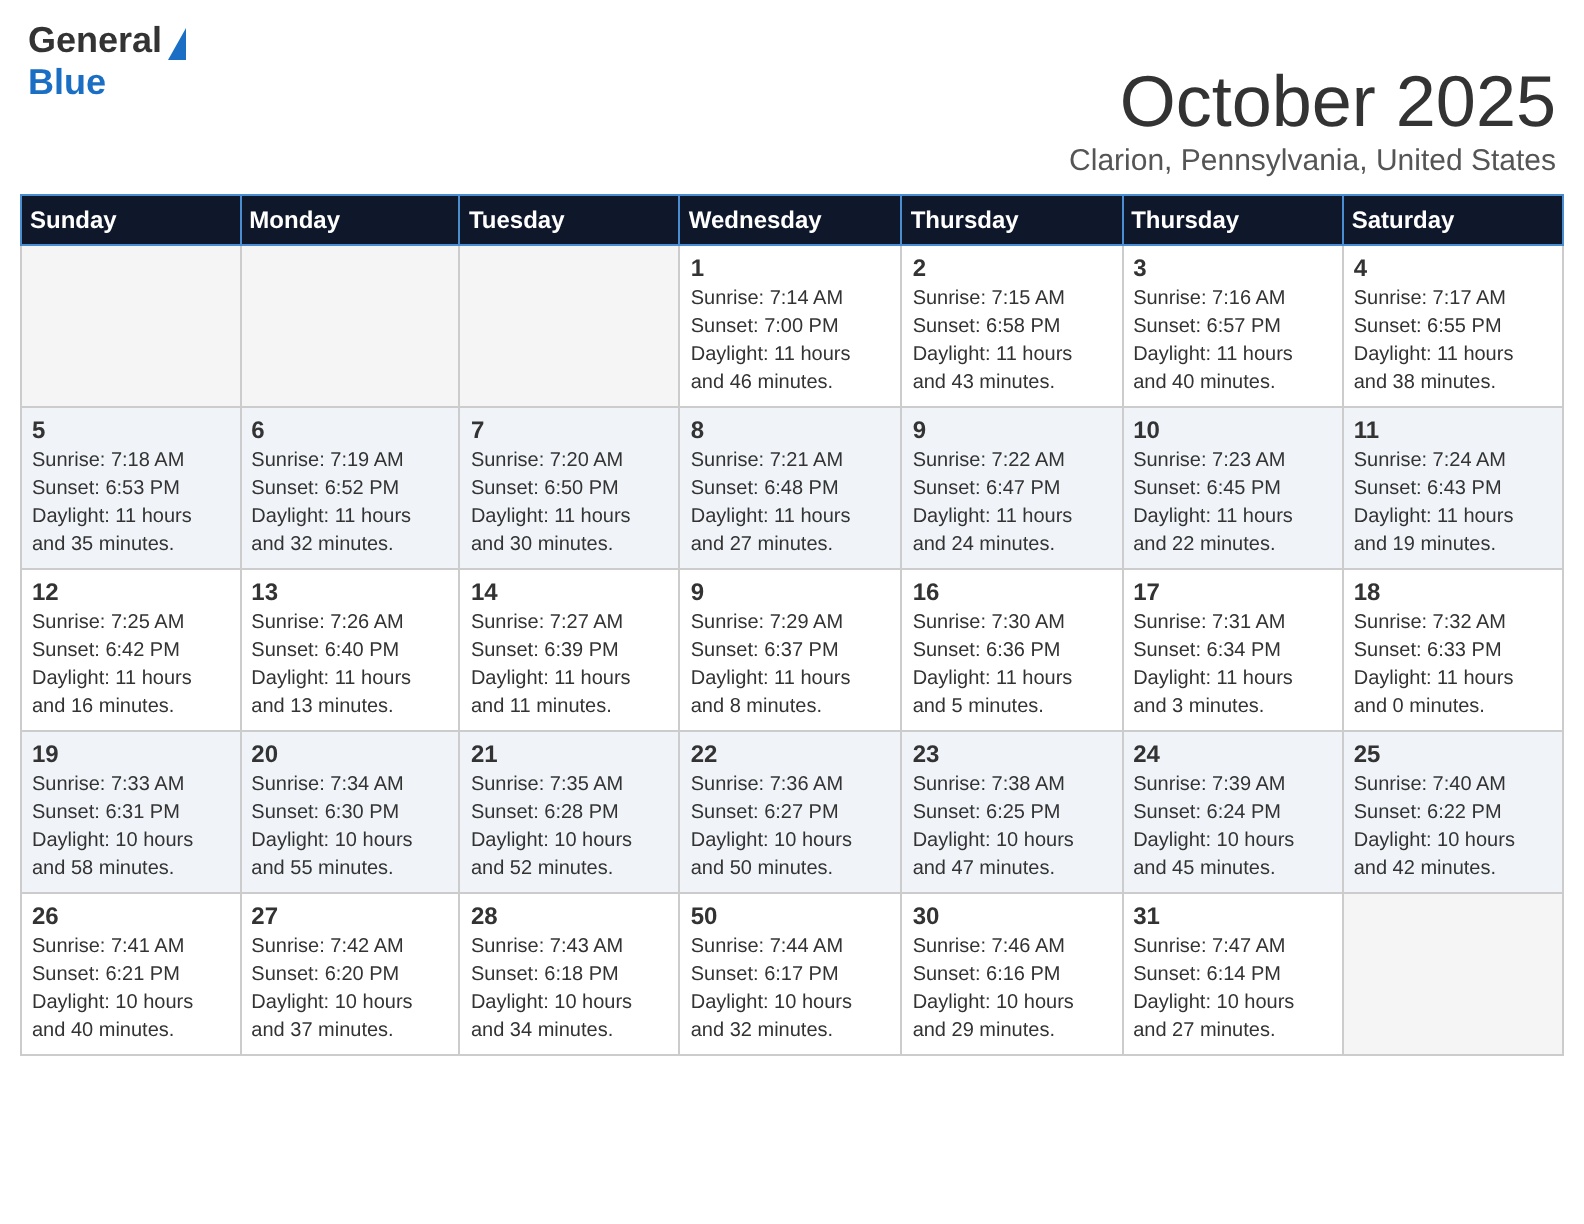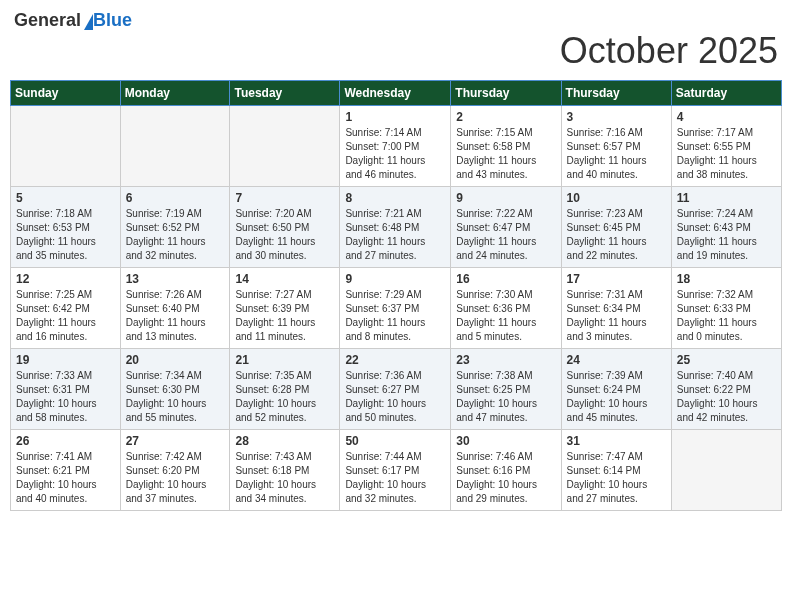--- a/index.html
+++ b/index.html
@@ -12,20 +12,21 @@
     }
     .header {
       display: flex;
       align-items: flex-start;
       justify-content: space-between;
       margin-bottom: 8px;
       padding: 0 4px;
     }
     .logo {
       display: flex;
+      flex-direction: column;
       align-items: flex-start;
     }
     .logo-row {
       display: flex;
       align-items: center;
     }
     .title-block {
       text-align: right;
       margin-top: 20px;
     }
@@ -37,21 +38,21 @@
     .location {
       font-size: 15px;
       color: #555;
     }
     .calendar {
       width: 100%;
       border-collapse: collapse;
       border: 1px solid #ccc;
     }
     .calendar th {
-      background-color: #14532d;
+      background-color: #0f172a;
       color: #fff;
       font-size: 12px;
       font-weight: bold;
       padding: 5px 4px;
       text-align: left;
       border: 1px solid #4a8dd0;
     }
     .calendar td {
       width: 113px;
       vertical-align: top;
@@ -87,20 +88,21 @@
     <div class="logo-row">
       <span style="font-size:18px;font-weight:bold;color:#333;">General</span>
       <span style="display:inline-block;width:0;height:0;border-left:9px solid transparent;border-bottom:16px solid #1a6fc4;margin-left:3px;margin-bottom:-2px;"></span>
     </div>
     <div>
       <span style="font-size:18px;font-weight:bold;color:#1a6fc4;">Blue</span>
     </div>
   </div>
   <div class="title-block">
     <div class="month-title">October 2025</div>
+    <div class="location">Clarion, Pennsylvania, United States</div>
   </div>
 </div>
 
 <table class="calendar">
   <thead>
     <tr>
     <th>Sunday</th>
         <th>Monday</th>
         <th>Tuesday</th>
         <th>Wednesday</th>

